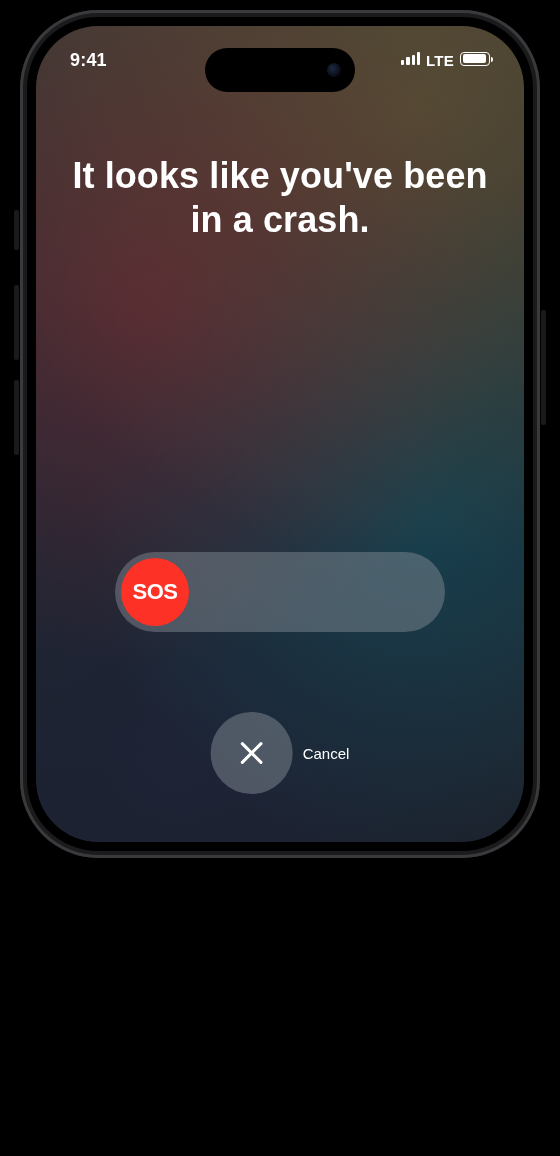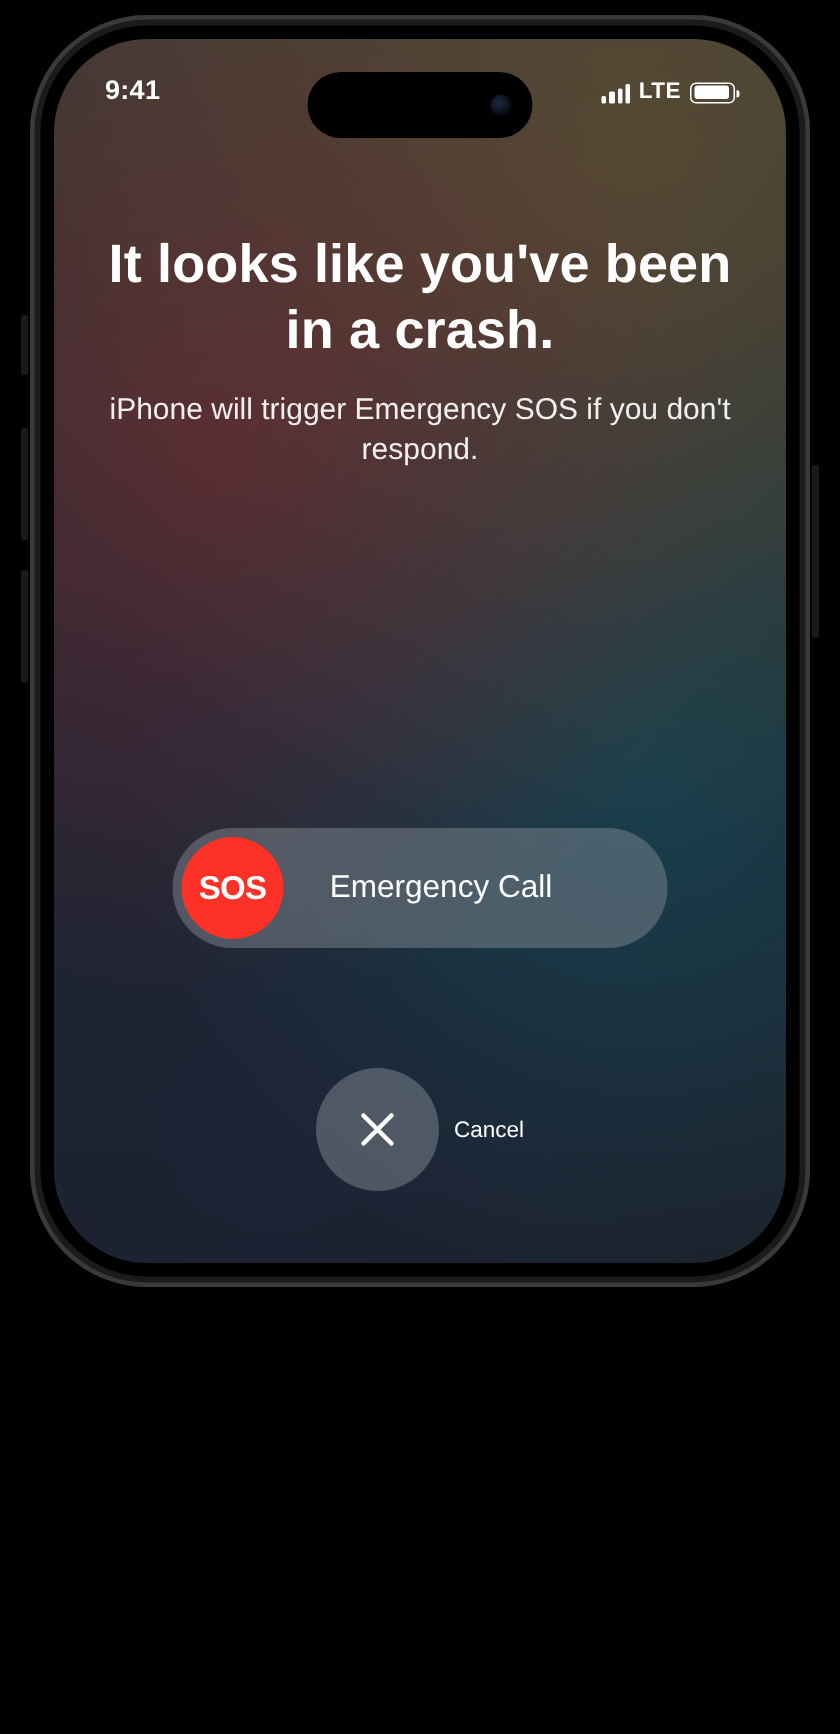--- a/index.html
+++ b/index.html
@@ -85,21 +85,21 @@
     justify-content: space-between;
     padding: 0 34px;
   }
   .sb-time {
     font-size: 18px;
     font-weight: 600;
     letter-spacing: 0.2px;
   }
   .sb-right {
     display: flex;
-    align-items: flex-end;
+    align-items: flex-start;
     gap: 6px;
   }
   .signal-bars {
     display: flex;
     align-items: flex-end;
     gap: 2px;
     height: 13px;
   }
   .signal-bars span {
     width: 3.2px;
@@ -250,27 +250,25 @@
             <span></span>
             <span></span>
         </div>
         <div class="net-label">LTE</div>
         <div class="battery"></div>
       </div>
     </div>
 
     <div class="content">
       <div class="headline">It looks like you've been in a crash.</div>
-      <div class="sub">iPhone will trigger Emergency SOS if you don't respond.</div>
     </div>
 
     <div class="slider-wrap">
       <div class="slider-track">
         <div class="slider-knob">SOS</div>
-        <div class="slider-label">Emergency Call</div>
       </div>
     </div>
 
     <div class="cancel-wrap">
       <div class="cancel-btn">
         <svg viewBox="0 0 24 24">
           <path d="M4 4 L20 20 M20 4 L4 20" stroke="#fff" stroke-width="2.6" stroke-linecap="round" fill="none"></path>
         </svg>
       </div>
       <div class="cancel-label">Cancel</div>

